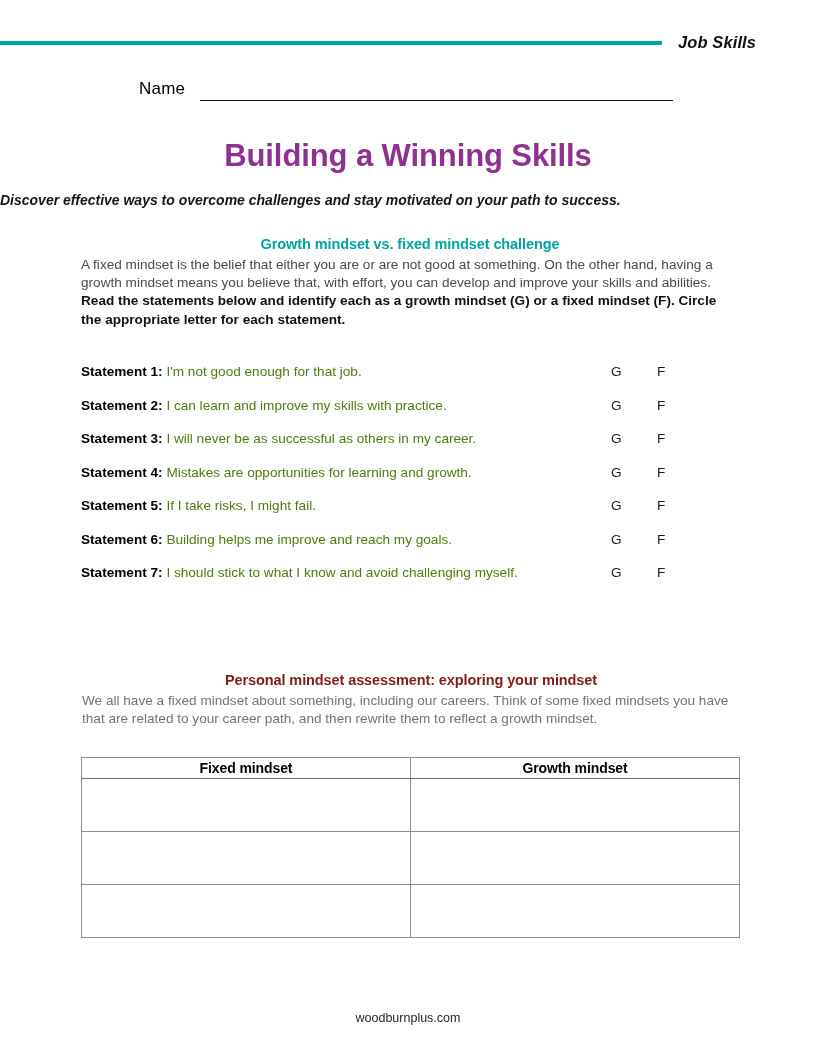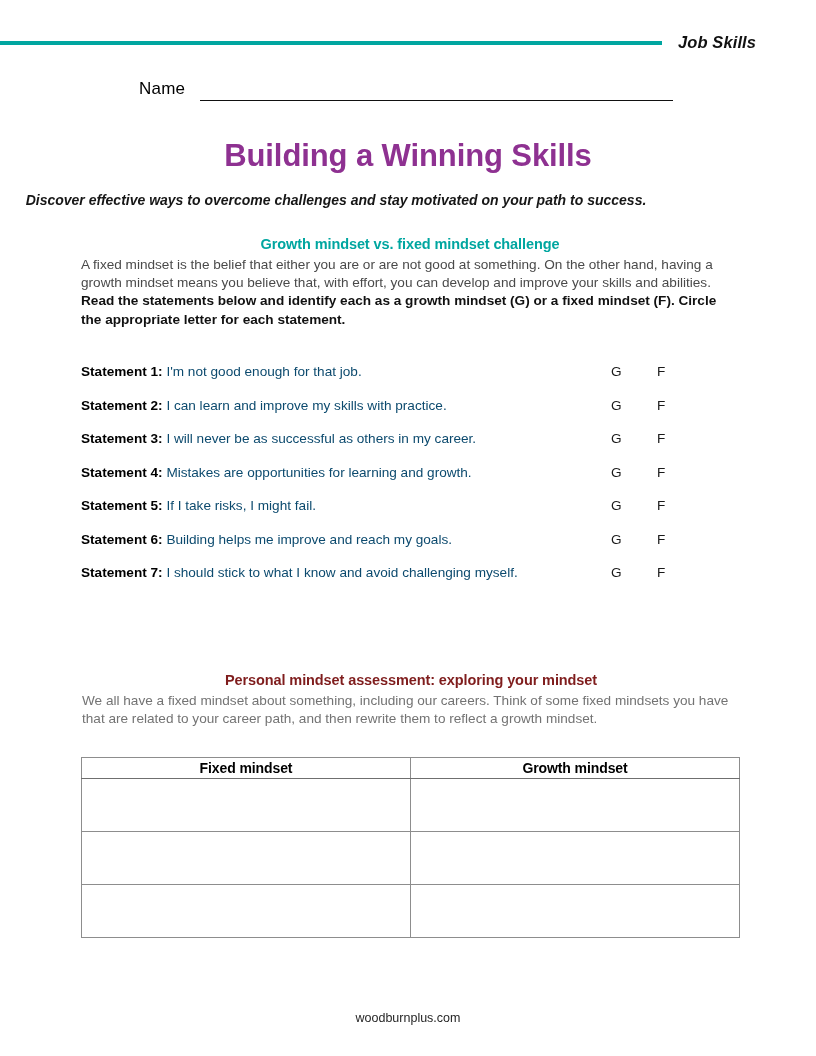--- a/index.html
+++ b/index.html
@@ -81,21 +81,21 @@
     font-size: 31px;
     font-weight: bold;
     color: #8e3191;
     letter-spacing: -0.1px;
   }
   .worksheet-subtitle {
     position: absolute;
     left: 0;
     top: 192px;
     width: 672px;
-    text-align: center;
+    text-align: left;
     font-size: 14px;
     font-style: italic;
     font-weight: bold;
     color: #161616;
   }
 
   
   .content {
     position: absolute;
     left: 81px;
@@ -138,21 +138,21 @@
     font-size: 13.6px;
     line-height: 16px;
     color: #1a1a1a;
     white-space: nowrap;
   }
   .statement-label {
     font-weight: bold;
     color: #000;
   }
   .statement-text {
-    color: #0c4a6e;
+    color: #4d7c0f;
   }
   .opt {
     position: absolute;
     top: 0;
     font-size: 13.6px;
     color: #1a1a1a;
   }
   .opt-g { left: 530px; }
   .opt-f { left: 576px; }
 

